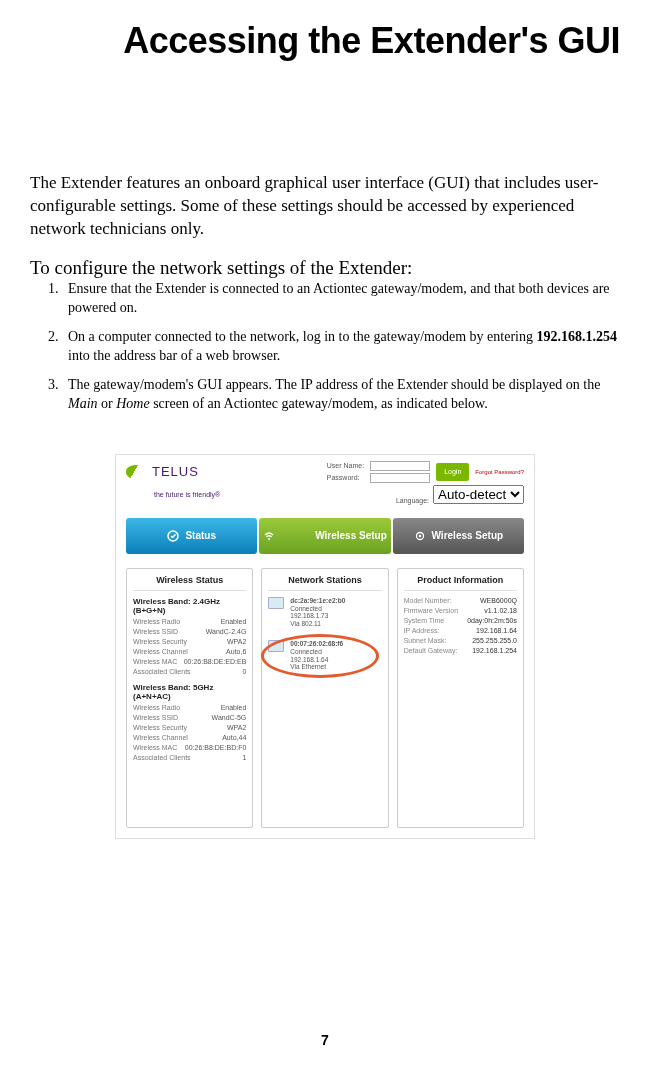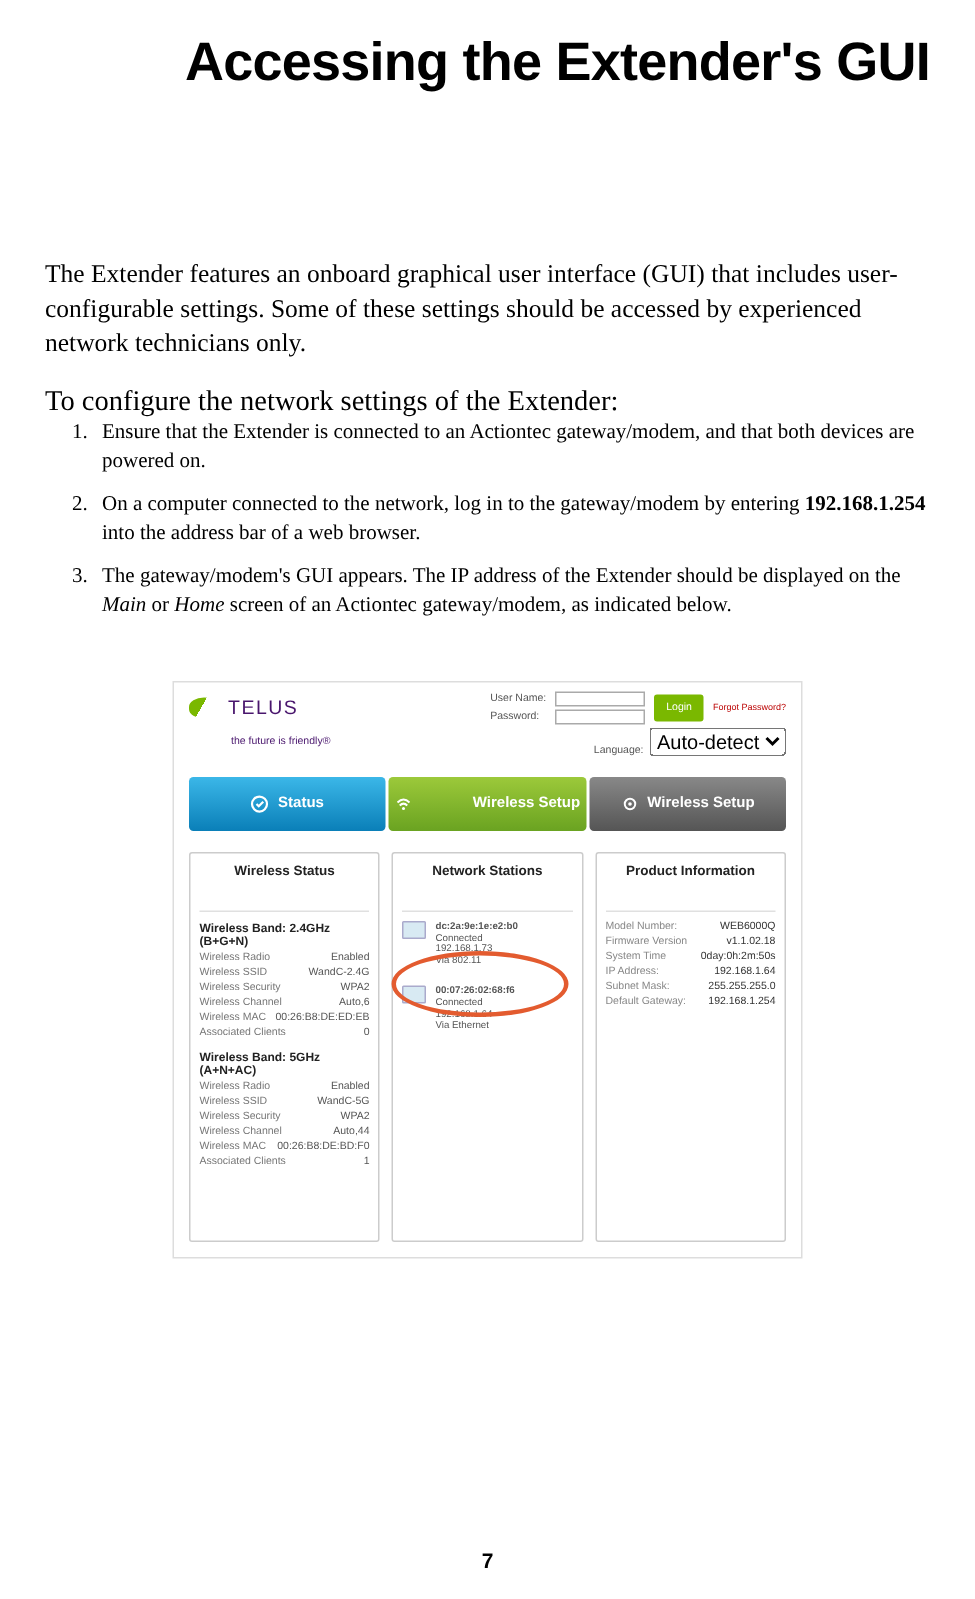--- a/index.html
+++ b/index.html
@@ -163,21 +163,21 @@
       border-radius: 2px;
       background: #fff;
       padding: 6px;
       min-height: 260px;
     }
     .panel-header {
       text-align: center;
       font-weight: 700;
       color: #222;
       font-size: 9px;
-      padding-bottom: 22px;
+      padding-bottom: 5px;
       border-bottom: 1px solid #e0e0e0;
       margin-bottom: 6px;
     }
     .band {
       font-weight: 700;
       font-size: 8px;
       margin: 4px 0 3px;
       color: #222;
     }
     .kv {

